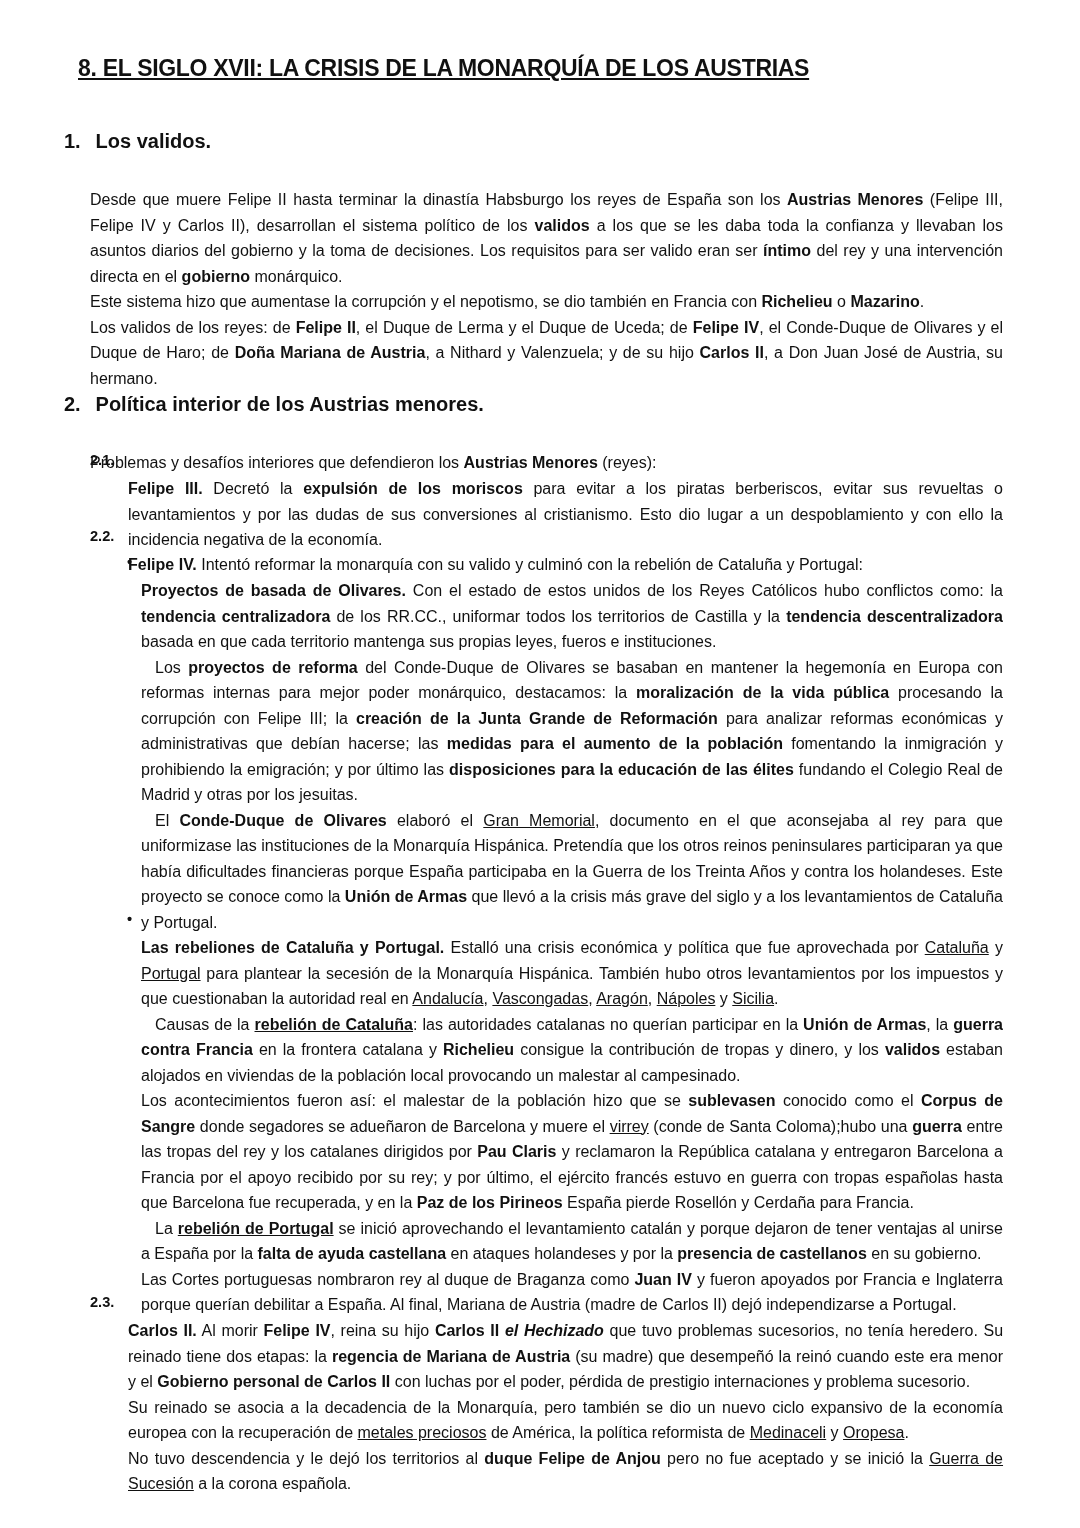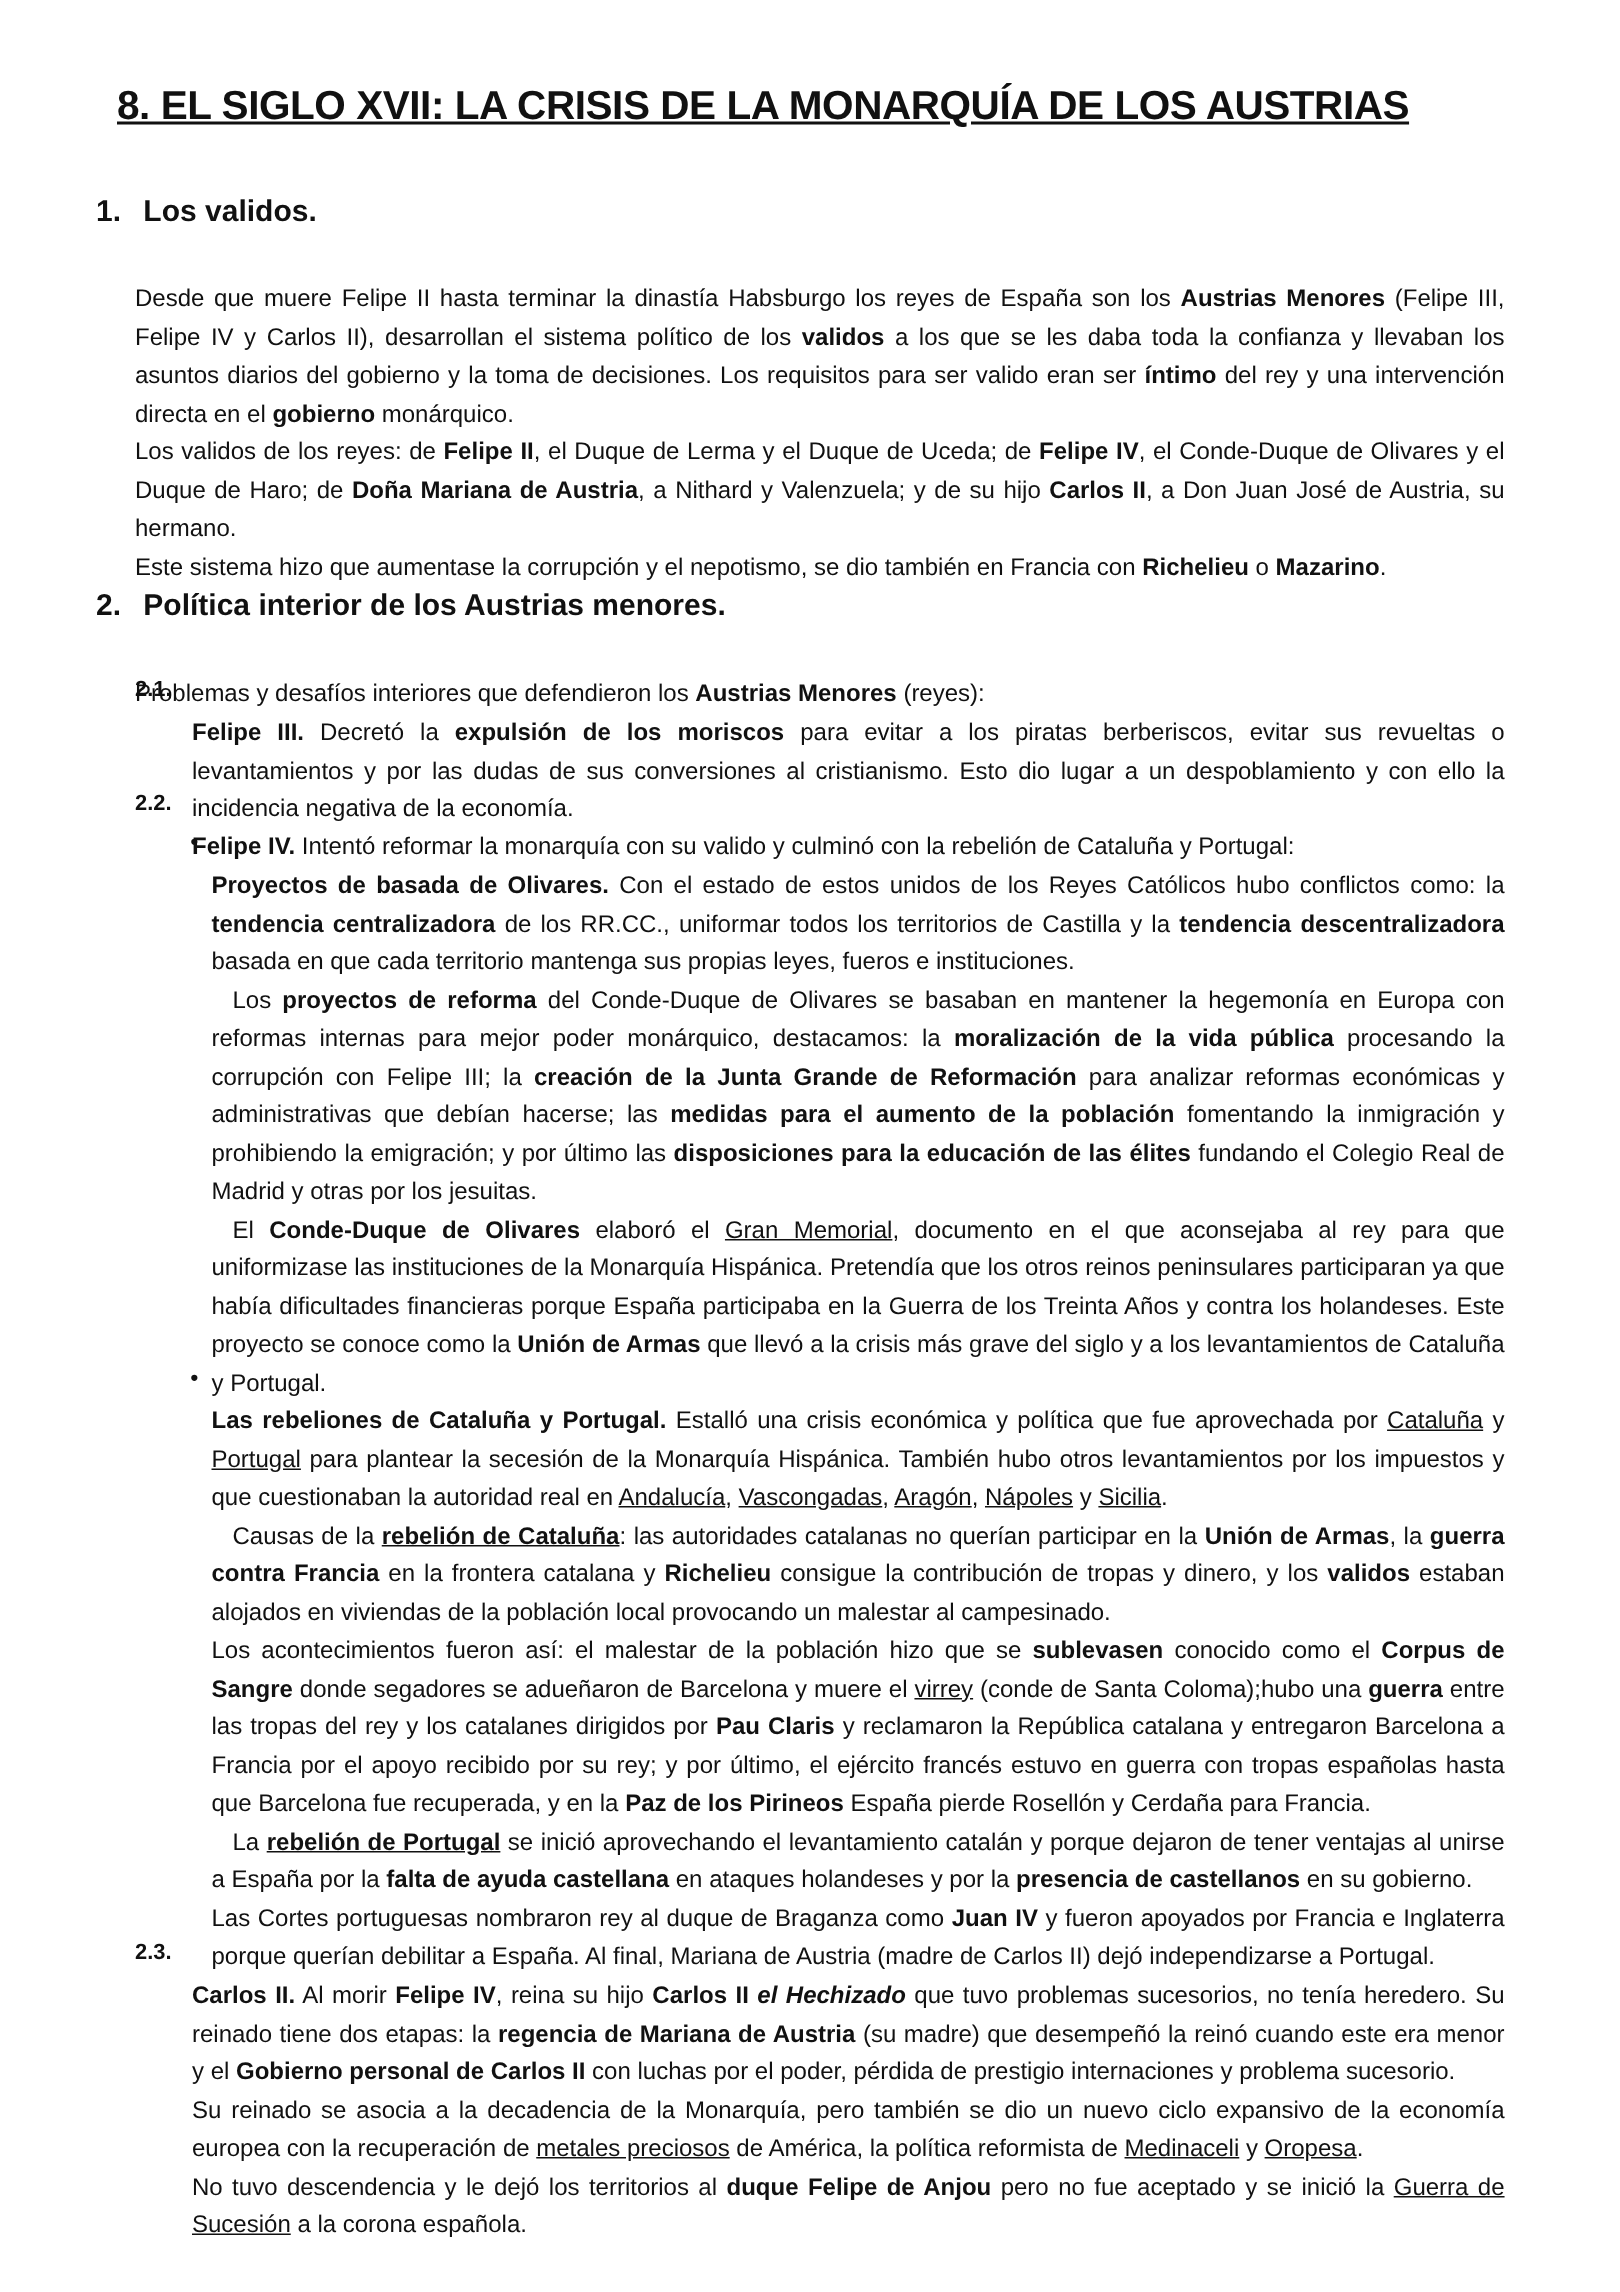--- a/index.html
+++ b/index.html
@@ -3,21 +3,21 @@
 <meta charset="utf-8">
 <style>
   html, body { margin: 0; padding: 0; background: #ffffff; }
   body {
     width: 1080px; height: 1528px; position: relative; overflow: hidden;
     font-family: "Liberation Sans", sans-serif; color: #111;
   }
   .page { position: absolute; left: 0; top: 0; width: 1080px; }
   .doc-title {
     position: absolute; left: 78px; top: 55px;
-    font-size: 27px; font-weight: bold; text-decoration: underline;
+    font-size: 23px; font-weight: bold; text-decoration: underline;
     letter-spacing: -0.3px; white-space: nowrap;
   }
   .sec-title {
     position: absolute; left: 64px; font-size: 20px; font-weight: bold;
     white-space: nowrap;
   }
   .sec-title .num { display: inline-block; width: 26px; }
   .block {
     position: absolute; font-size: 16px; line-height: 25.5px;
     text-align: justify;
@@ -42,22 +42,22 @@
 <div class="page">
 
   <div class="doc-title">8. EL SIGLO XVII: LA CRISIS DE LA MONARQUÍA DE LOS AUSTRIAS</div>
 
   <div class="sec-title" style="top:130px;">
     <span class="num">1.</span>
     <span>Los validos.</span>
   </div>
   <div class="block" style="left:90px; top:159px; width:913px;">
     <p class="p">Desde que muere Felipe II hasta terminar la dinastía Habsburgo los reyes de España son los <b>Austrias Menores</b> (Felipe III, Felipe IV y Carlos II), desarrollan el sistema político de los <b>validos</b> a los que se les daba toda la confianza y llevaban los asuntos diarios del gobierno y la toma de decisiones. Los requisitos para ser valido eran ser <b>íntimo</b> del rey y una intervención directa en el <b>gobierno</b> monárquico.</p>
+    <p class="p">Este sistema hizo que aumentase la corrupción y el nepotismo, se dio también en Francia con <b>Richelieu</b> o <b>Mazarino</b>.</p>
     <p class="p">Los validos de los reyes: de <b>Felipe II</b>, el Duque de Lerma y el Duque de Uceda; de <b>Felipe IV</b>, el Conde-Duque de Olivares y el Duque de Haro; de <b>Doña Mariana de Austria</b>, a Nithard y Valenzuela; y de su hijo <b>Carlos II</b>, a Don Juan José de Austria, su hermano.</p>
-    <p class="p">Este sistema hizo que aumentase la corrupción y el nepotismo, se dio también en Francia con <b>Richelieu</b> o <b>Mazarino</b>.</p>
   </div>
 
   <div class="sec-title" style="top:393px;">
     <span class="num">2.</span>
     <span>Política interior de los Austrias menores.</span>
   </div>
   <div class="block" style="left:90px; top:422px; width:913px;">
     <p class="p">Problemas y desafíos interiores que defendieron los <b>Austrias Menores</b> (reyes):</p>
   </div>
 

